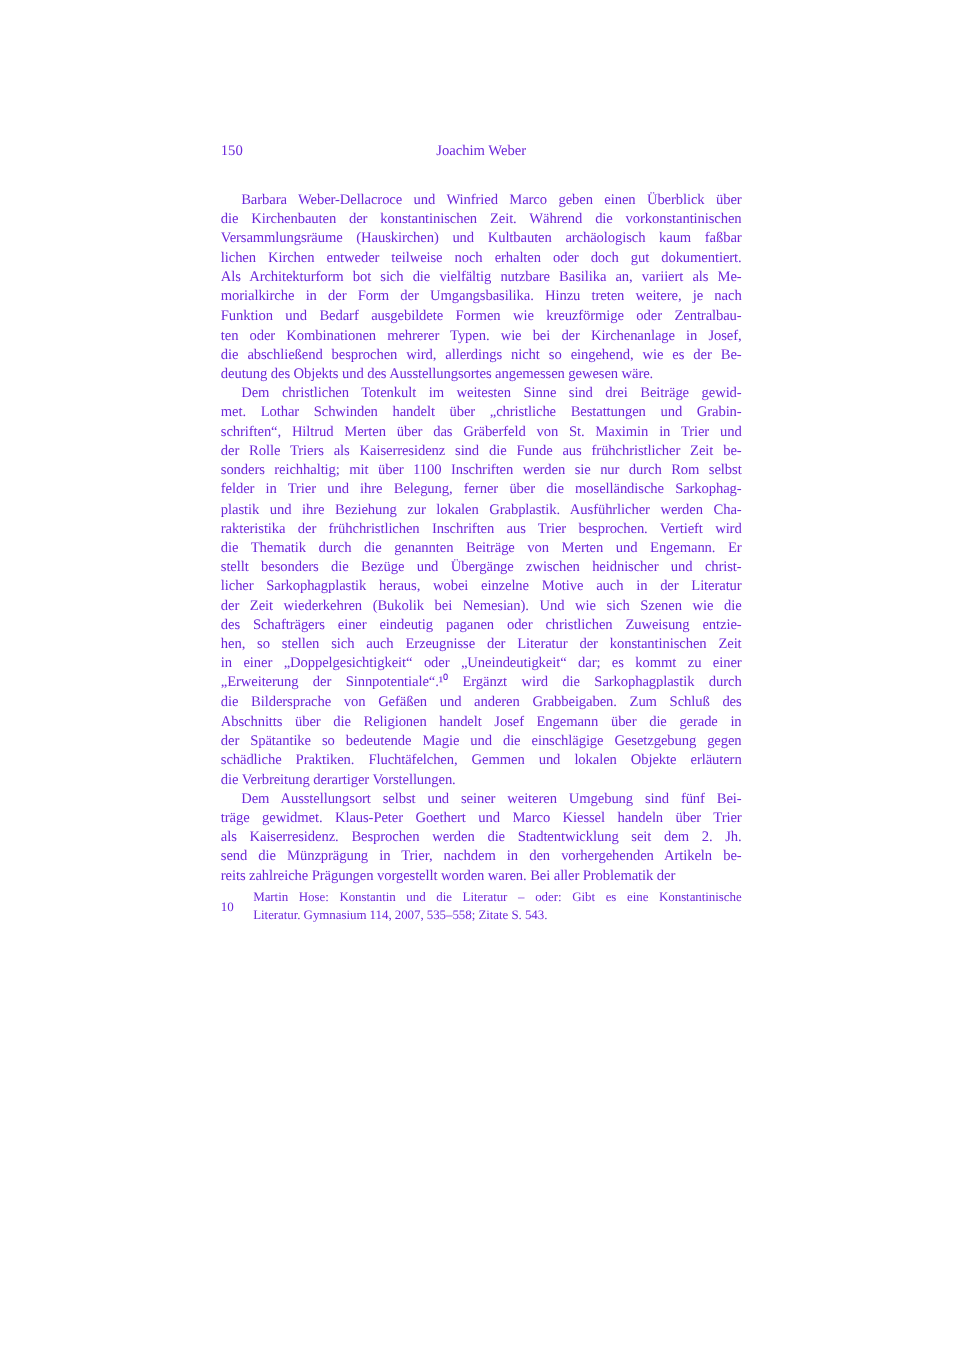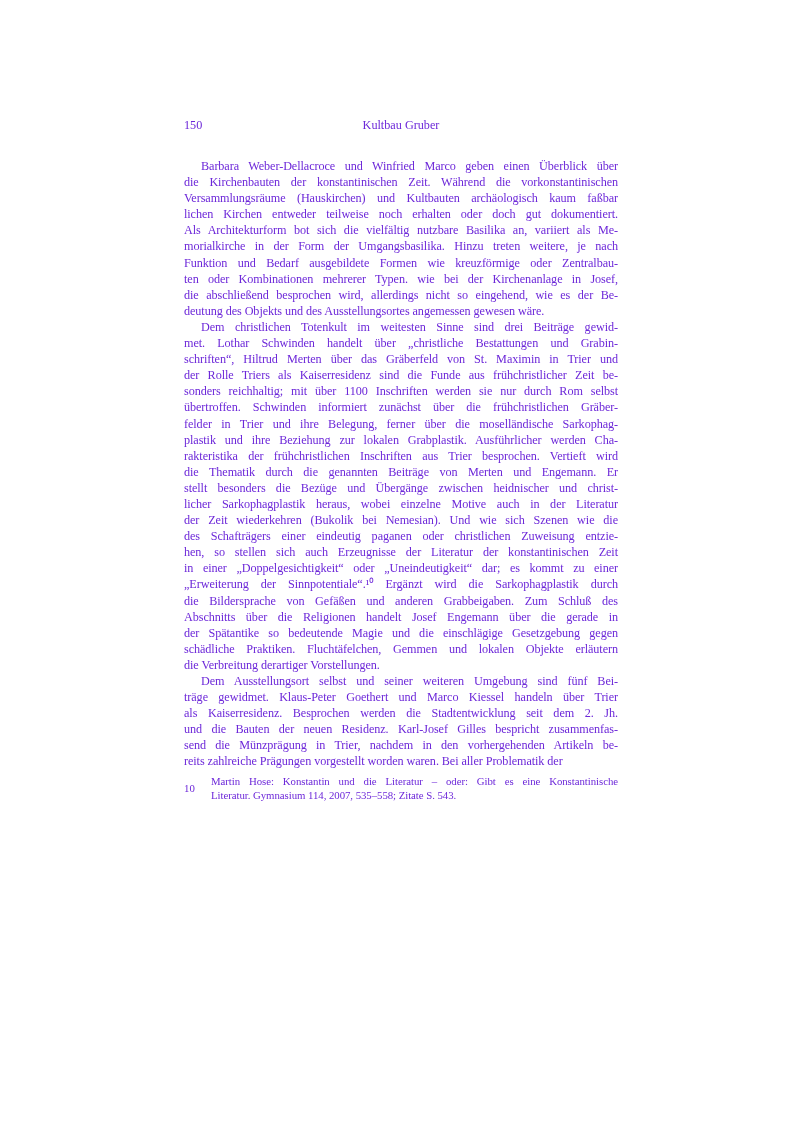--- a/index.html
+++ b/index.html
@@ -66,21 +66,21 @@
   }
 </style>
 </head>
 <body>
 
 <div class="page">
   <div class="content">
 
     <header class="running-header">
       <span class="page-number">150</span>
-      <span class="running-head">Kultbau Gruber</span>
+      <span class="running-head">Joachim Weber</span>
     </header>
 
     <main class="text-block">
         <div class="paragraph">
           <div class="line first">Barbara Weber-Dellacroce und Winfried Marco geben einen Überblick über</div>
           <div class="line">die Kirchenbauten der konstantinischen Zeit. Während die vorkonstantinischen</div>
           <div class="line">Versammlungsräume (Hauskirchen) und Kultbauten archäologisch kaum faßbar</div>
           <div class="line">lichen Kirchen entweder teilweise noch erhalten oder doch gut dokumentiert.</div>
           <div class="line">Als Architekturform bot sich die vielfältig nutzbare Basilika an, variiert als Me-</div>
           <div class="line">morialkirche in der Form der Umgangsbasilika. Hinzu treten weitere, je nach</div>
@@ -88,21 +88,20 @@
           <div class="line">ten oder Kombinationen mehrerer Typen. wie bei der Kirchenanlage in Josef,</div>
           <div class="line">die abschließend besprochen wird, allerdings nicht so eingehend, wie es der Be-</div>
           <div class="line last">deutung des Objekts und des Ausstellungsortes angemessen gewesen wäre.</div>
         </div>
         <div class="paragraph">
           <div class="line first">Dem christlichen Totenkult im weitesten Sinne sind drei Beiträge gewid-</div>
           <div class="line">met. Lothar Schwinden handelt über „christliche Bestattungen und Grabin-</div>
           <div class="line">schriften“, Hiltrud Merten über das Gräberfeld von St. Maximin in Trier und</div>
           <div class="line">der Rolle Triers als Kaiserresidenz sind die Funde aus frühchristlicher Zeit be-</div>
           <div class="line">sonders reichhaltig; mit über 1100 Inschriften werden sie nur durch Rom selbst</div>
-          <div class="line">übertroffen. Schwinden informiert zunächst über die frühchristlichen Gräber-</div>
           <div class="line">felder in Trier und ihre Belegung, ferner über die moselländische Sarkophag-</div>
           <div class="line">plastik und ihre Beziehung zur lokalen Grabplastik. Ausführlicher werden Cha-</div>
           <div class="line">rakteristika der frühchristlichen Inschriften aus Trier besprochen. Vertieft wird</div>
           <div class="line">die Thematik durch die genannten Beiträge von Merten und Engemann. Er</div>
           <div class="line">stellt besonders die Bezüge und Übergänge zwischen heidnischer und christ-</div>
           <div class="line">licher Sarkophagplastik heraus, wobei einzelne Motive auch in der Literatur</div>
           <div class="line">der Zeit wiederkehren (Bukolik bei Nemesian). Und wie sich Szenen wie die</div>
           <div class="line">des Schafträgers einer eindeutig paganen oder christlichen Zuweisung entzie-</div>
           <div class="line">hen, so stellen sich auch Erzeugnisse der Literatur der konstantinischen Zeit</div>
           <div class="line">in einer „Doppelgesichtigkeit“ oder „Uneindeutigkeit“ dar; es kommt zu einer</div>
@@ -110,21 +109,20 @@
           <div class="line">die Bildersprache von Gefäßen und anderen Grabbeigaben. Zum Schluß des</div>
           <div class="line">Abschnitts über die Religionen handelt Josef Engemann über die gerade in</div>
           <div class="line">der Spätantike so bedeutende Magie und die einschlägige Gesetzgebung gegen</div>
           <div class="line">schädliche Praktiken. Fluchtäfelchen, Gemmen und lokalen Objekte erläutern</div>
           <div class="line last">die Verbreitung derartiger Vorstellungen.</div>
         </div>
         <div class="paragraph">
           <div class="line first">Dem Ausstellungsort selbst und seiner weiteren Umgebung sind fünf Bei-</div>
           <div class="line">träge gewidmet. Klaus-Peter Goethert und Marco Kiessel handeln über Trier</div>
           <div class="line">als Kaiserresidenz. Besprochen werden die Stadtentwicklung seit dem 2. Jh.</div>
-          <div class="line">und die Bauten der neuen Residenz. Karl-Josef Gilles bespricht zusammenfas-</div>
           <div class="line">send die Münzprägung in Trier, nachdem in den vorhergehenden Artikeln be-</div>
           <div class="line last">reits zahlreiche Prägungen vorgestellt worden waren. Bei aller Problematik der</div>
         </div>
       </main>
 
     <footer class="footnote">
       <span class="fn-marker">10</span>
       <div class="fn-text">
           <div class="line">Martin Hose: Konstantin und die Literatur – oder: Gibt es eine Konstantinische</div>
           <div class="line last">Literatur. Gymnasium 114, 2007, 535–558; Zitate S. 543.</div>

